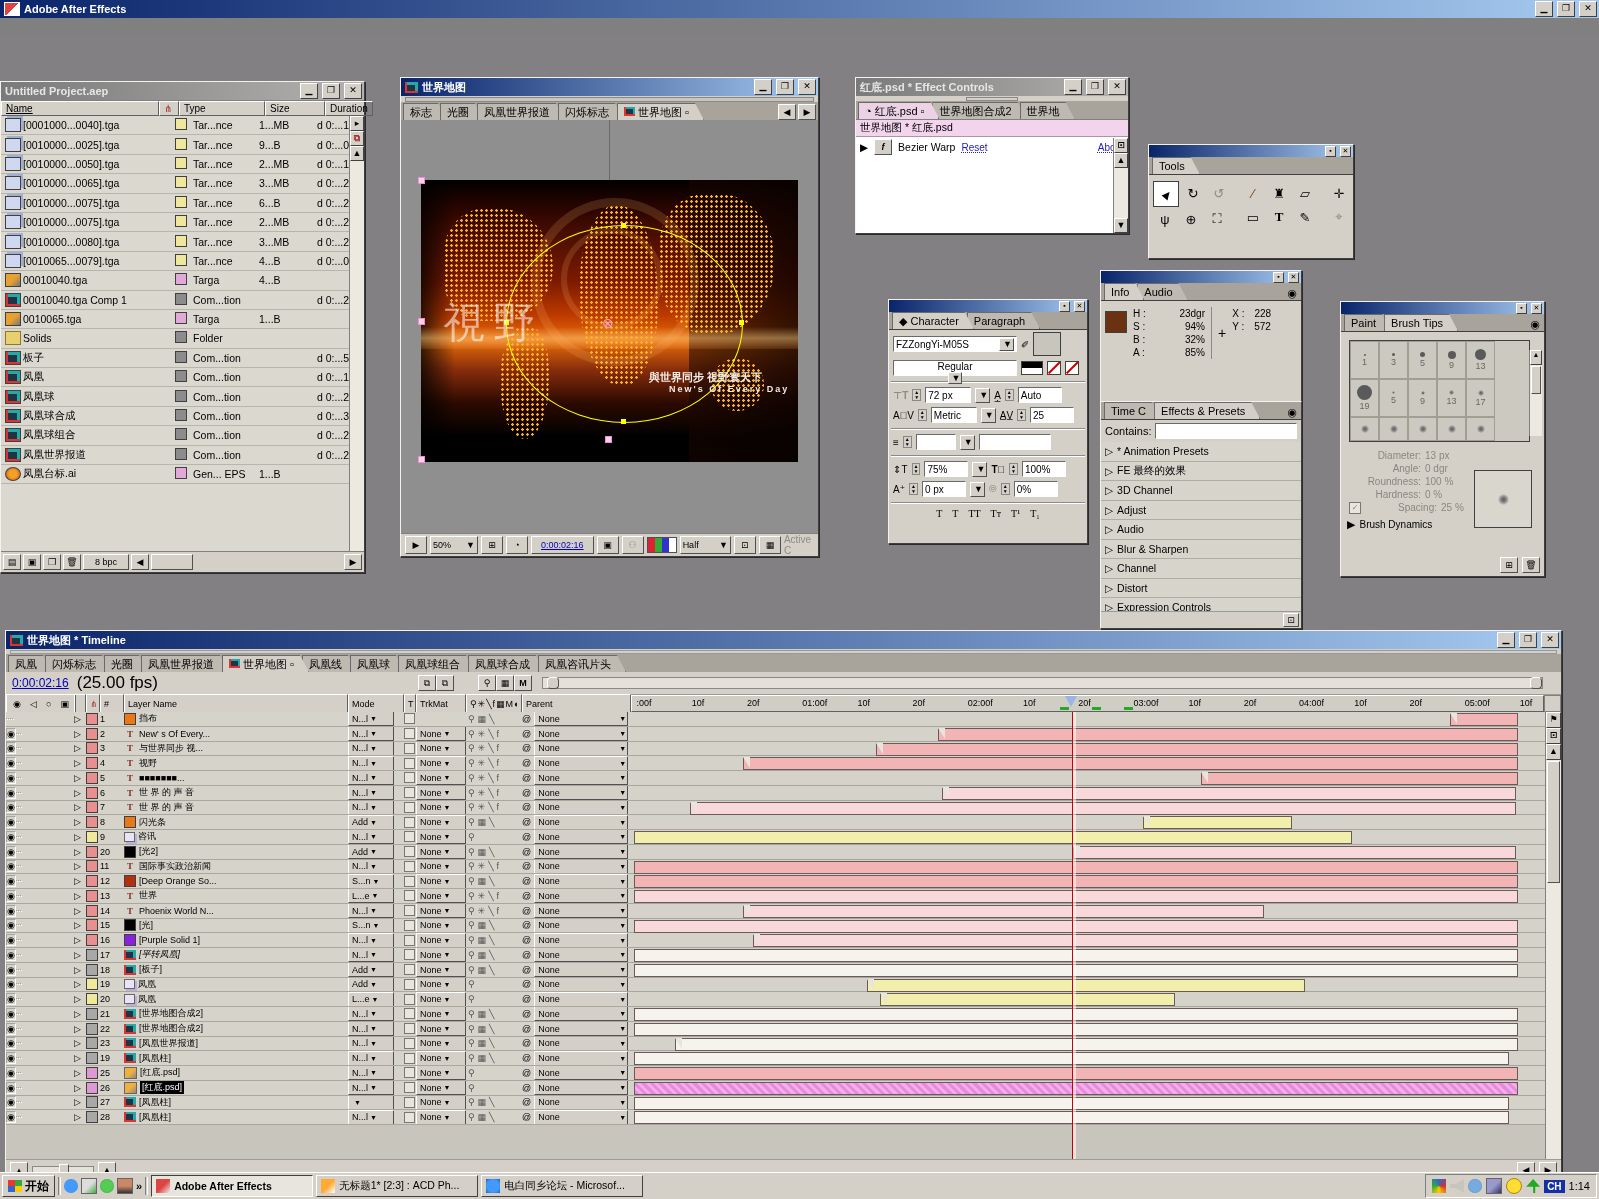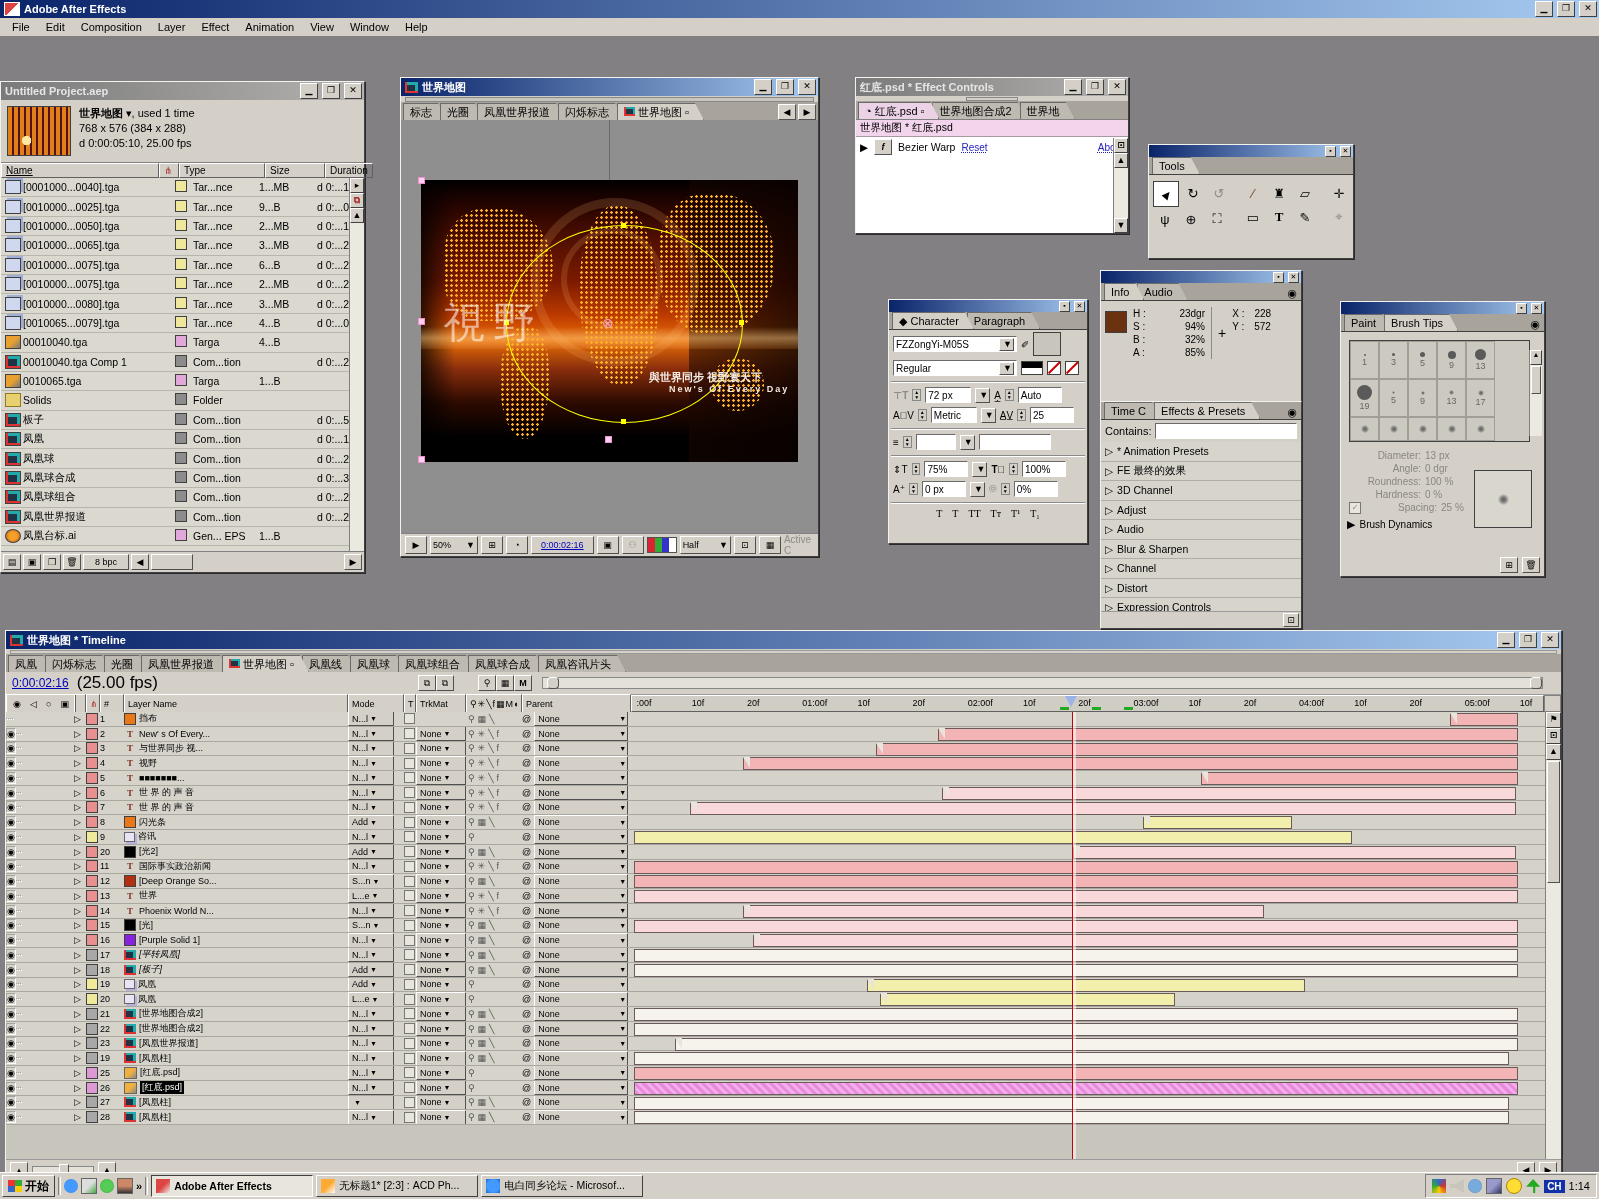--- a/index.html
+++ b/index.html
@@ -150,49 +150,30 @@
 
   <div class="tbar" id="apptitle" style="height:18px;">
     <span style="width:14px;height:12px;background:linear-gradient(135deg,#d44 0 50%,#fff 50% 100%);border:1px solid #fff;"></span>
     <span>Adobe After Effects</span>
     <span class="sp"></span>
     <span class="b3">▁</span>
     <span class="b3">❐</span>
     <span class="b3">✕</span>
   </div>
 
-  <div id="menubar">
-      <span>File</span>
-      <span>Edit</span>
-      <span>Composition</span>
-      <span>Layer</span>
-      <span>Effect</span>
-      <span>Animation</span>
-      <span>View</span>
-      <span>Window</span>
-      <span>Help</span>
-    </div>
 
   <div id="workspace" style="position:absolute;left:0;top:37px;right:0;bottom:26px;background:#828082;">
 
     <div id="proj" class="win">
       <div class="tbar inact">
         <span>Untitled Project.aep</span>
         <span class="sp"></span>
         <span class="b3">▁</span>
         <span class="b3">❐</span>
         <span class="b3">✕</span>
-      </div>
-      <div class="pinfo">
-        <div class="pthumb"></div>
-        <div style="font-size:11px;line-height:15px;">
-          <div><b>世界地图</b><span> ▾</span><span>, used 1 time</span></div>
-          <div>768 x 576   (384 x 288)</div>
-          <div>d 0:00:05:10, 25.00 fps</div>
-        </div>
       </div>
       <div class="pcols">
         <div style="text-decoration:underline;">Name</div>
         <div style="color:#a33;">⋔</div>
         <div>Type</div>
         <div>Size</div>
         <div>Duration</div>
       </div>
       <div class="plist">
         <div id="projrows">
@@ -541,21 +522,21 @@
       </div>
       <div class="crow">
         <span class="cfield" style="width:118px;justify-content:space-between;">
             <span>FZZongYi-M05S</span>
             <span class="dd" style="height:11px;">▼</span>
           </span>
         <span>✐</span>
         <span style="width:26px;height:22px;background:#c8c5bd;border:1px solid #404040;"></span>
       </div>
       <div class="crow">
-        <span class="cfield" style="width:118px;justify-content:space-between;">
+        <span class="cfield" style="width:118px;justify-content:space-between;flex-direction:column;">
             <span>Regular</span>
             <span class="dd" style="height:11px;">▼</span>
           </span>
         <span style="width:20px;height:12px;background:linear-gradient(180deg,#000 50%,#fff 50%);border:1px solid #404040;"></span>
         <span style="width:12px;height:12px;background:#fff;border:1px solid #404040;position:relative;overflow:hidden;">
             <i style="position:absolute;left:-2px;top:4px;width:18px;height:2px;background:#c00;transform:rotate(-45deg);"></i>
           </span>
         <span style="width:12px;height:12px;background:#fff;border:1px solid #404040;position:relative;overflow:hidden;">
             <i style="position:absolute;left:-2px;top:4px;width:18px;height:2px;background:#c00;transform:rotate(-45deg);"></i>
           </span>
@@ -1875,21 +1856,21 @@
                   <i></i>
                 </div>
                 <div></div>
                 <div>
                   <span>▷</span>
                 </div>
                 <div>
                   <span class="chip" style="background: rgb(168, 168, 168);"></span>
                 </div>
                 <div>18</div>
-                <div style="gap: 3px; font-style: italic;">
+                <div style="gap: 3px;">
                   <span class="icn" style="width: 12px; height: 10px; background: rgb(34, 51, 68); box-shadow: rgb(221, 51, 51) 2px -2px 0px inset, rgb(34, 170, 170) -3px 2px 0px inset;"></span>
                   <span>[板子]</span>
                 </div>
                 <div>
                   <span class="dd" style="width: 40px;">
                     <span>Add</span>
                     <span class="ar">▼</span>
                   </span>
                 </div>
                 <div>

